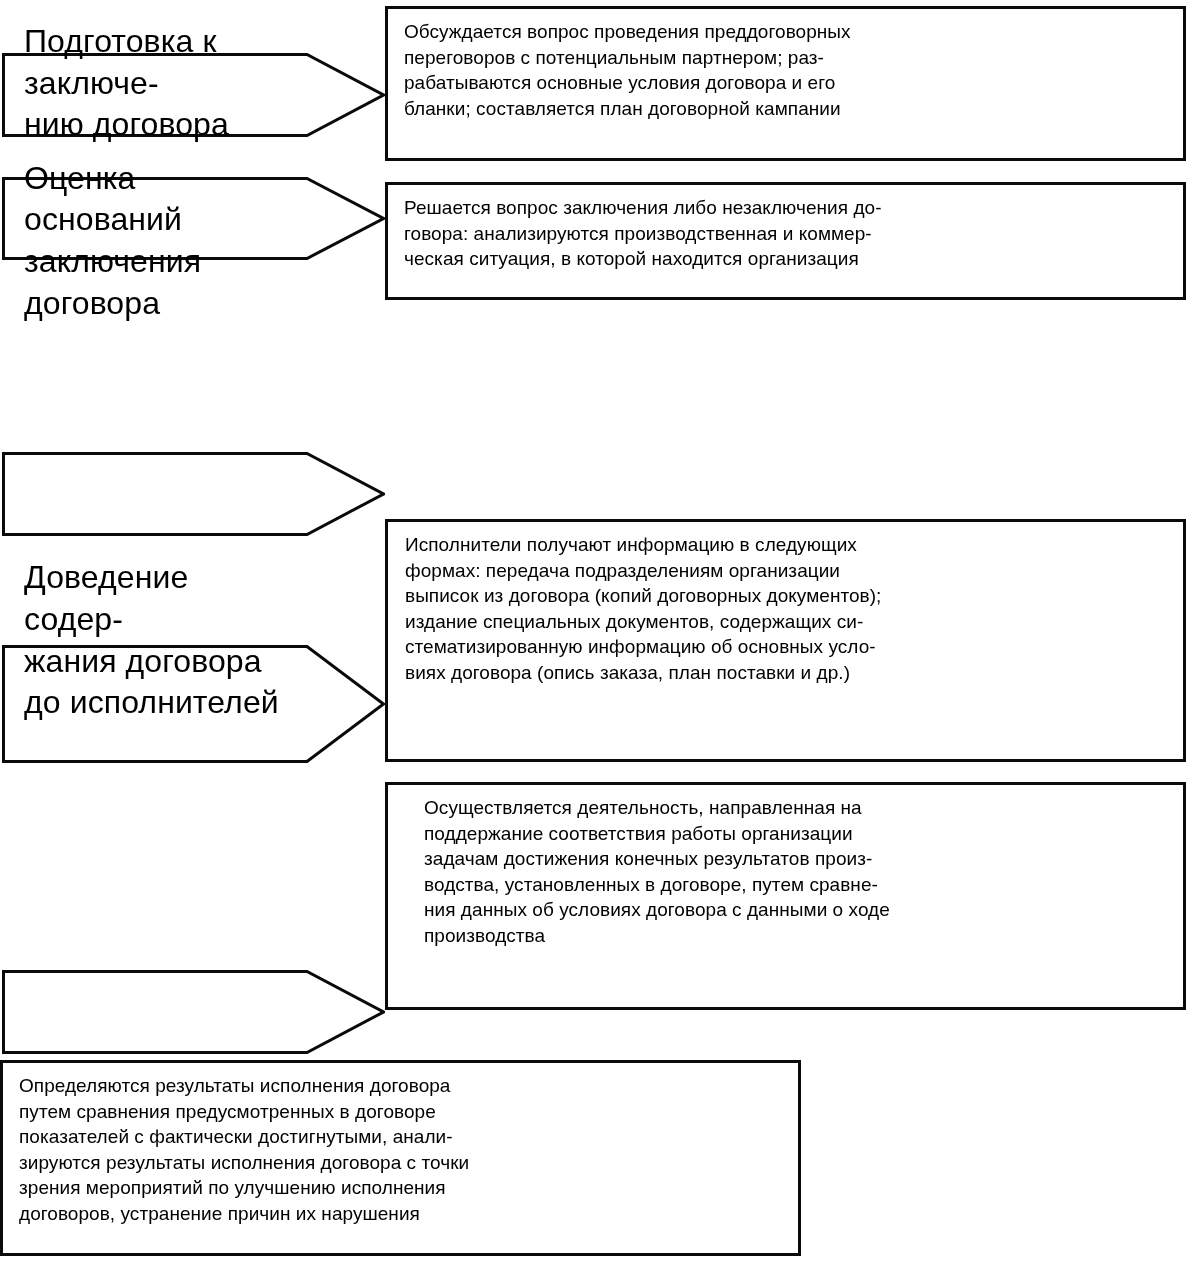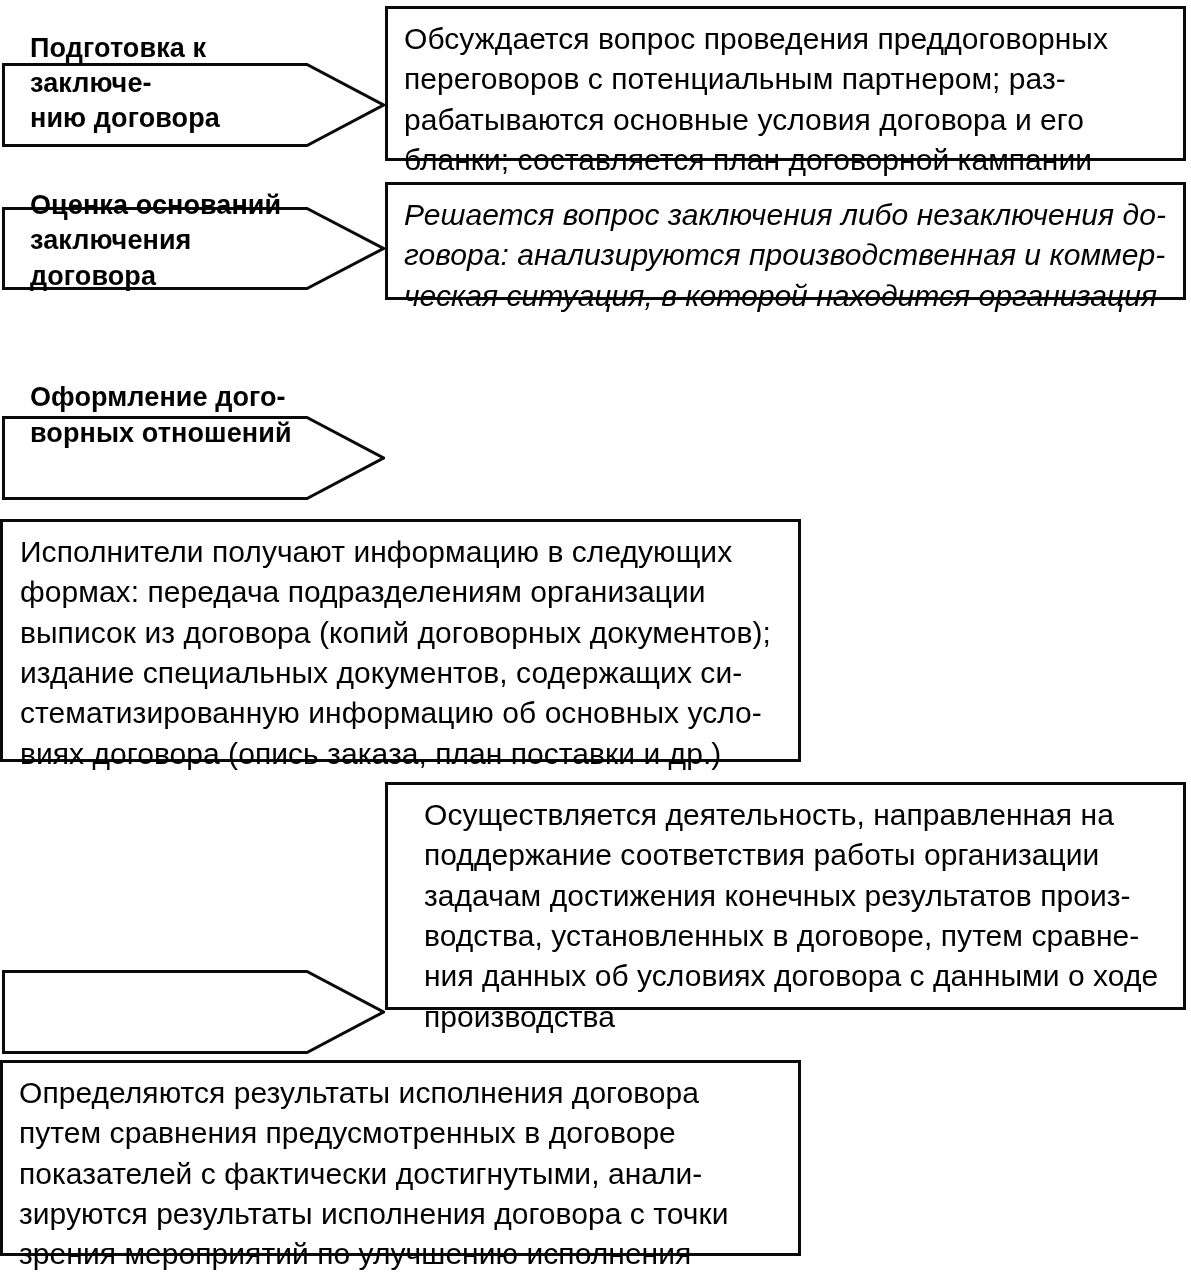--- a/index.html
+++ b/index.html
@@ -44,40 +44,40 @@
     bottom: 0;
   }
   .arrow-shape svg {
     display: block;
     width: 100%;
     height: 100%;
   }
   .arrow-label {
     position: relative;
     z-index: 2;
-    padding-left: 30px;
+    padding-left: 24px;
     padding-right: 90px;
-    font-size: 27px;
+    font-size: 32px;
     line-height: 1.30;
     letter-spacing: 0.1px;
     white-space: pre-line;
-    font-weight: 700;
+    font-weight: 400;
   }
 
   
   .desc-cell {
     flex: 0 0 801px;
     width: 801px;
     box-sizing: border-box;
     border: 3px solid #0a0a0a;
     background: #ffffff;
     padding: 10px 14px 12px 16px;
   }
   .desc-text {
-    font-size: 30px;
+    font-size: 19px;
     line-height: 1.345;
     letter-spacing: 0.05px;
     white-space: pre-line;
     font-weight: 400;
   }
 </style>
 </head>
 <body>
 
 <div id="page">
@@ -101,38 +101,46 @@
     <div class="row" style="top: 188px; height: 106px;">
       <div class="arrow-cell">
         <div class="arrow-shape" style="top: 19px; height: 83px;">
           <svg viewBox="0 0 383 83" preserveAspectRatio="none">
             <polygon points="1.5,1.5 305,1.5 381.5,41.5 305,81.5 1.5,81.5" fill="#ffffff" stroke="#0a0a0a" stroke-width="3" stroke-linejoin="miter"></polygon>
           </svg>
         </div>
         <div class="arrow-label">Оценка оснований
 заключения договора</div>
       </div>
-      <div class="desc-cell" style="height: 118px; font-style: italic;">
+      <div class="desc-cell" style="height: 118px;">
         <div class="desc-text">Решается вопрос заключения либо незаключения до-
 говора: анализируются производственная и коммер-
 ческая ситуация, в которой находится организация</div>
       </div>
     </div>
     <div class="row" style="top: 337px; height: 157px;">
       <div class="arrow-cell">
         <div class="arrow-shape" style="top: 36px; height: 84px;">
           <svg viewBox="0 0 383 84" preserveAspectRatio="none">
             <polygon points="1.5,1.5 305,1.5 381.5,42 305,82.5 1.5,82.5" fill="#ffffff" stroke="#0a0a0a" stroke-width="3" stroke-linejoin="miter"></polygon>
           </svg>
         </div>
-        <div class="arrow-label">Оформление дого-
-ворных отношений</div>
       </div>
     </div>
     <div class="row" style="top: 519px; height: 243px;">
+      <div class="arrow-cell">
+        <div class="arrow-shape" style="top: 88px; height: 118px;">
+          <svg viewBox="0 0 383 118" preserveAspectRatio="none">
+            <polygon points="1.5,1.5 305,1.5 381.5,59 305,116.5 1.5,116.5" fill="#ffffff" stroke="#0a0a0a" stroke-width="3" stroke-linejoin="miter"></polygon>
+          </svg>
+        </div>
+        <div class="arrow-label">Доведение содер-
+жания договора
+до исполнителей</div>
+      </div>
       <div class="desc-cell" style="height: 243px; padding-left: 17px;">
         <div class="desc-text">Исполнители получают информацию в следующих
 формах: передача подразделениям организации
 выписок из договора (копий договорных документов);
 издание специальных документов, содержащих си-
 стематизированную информацию об основных усло-
 виях договора (опись заказа, план поставки и др.)</div>
       </div>
     </div>
     <div class="row" style="top: 782px; height: 228px;">

